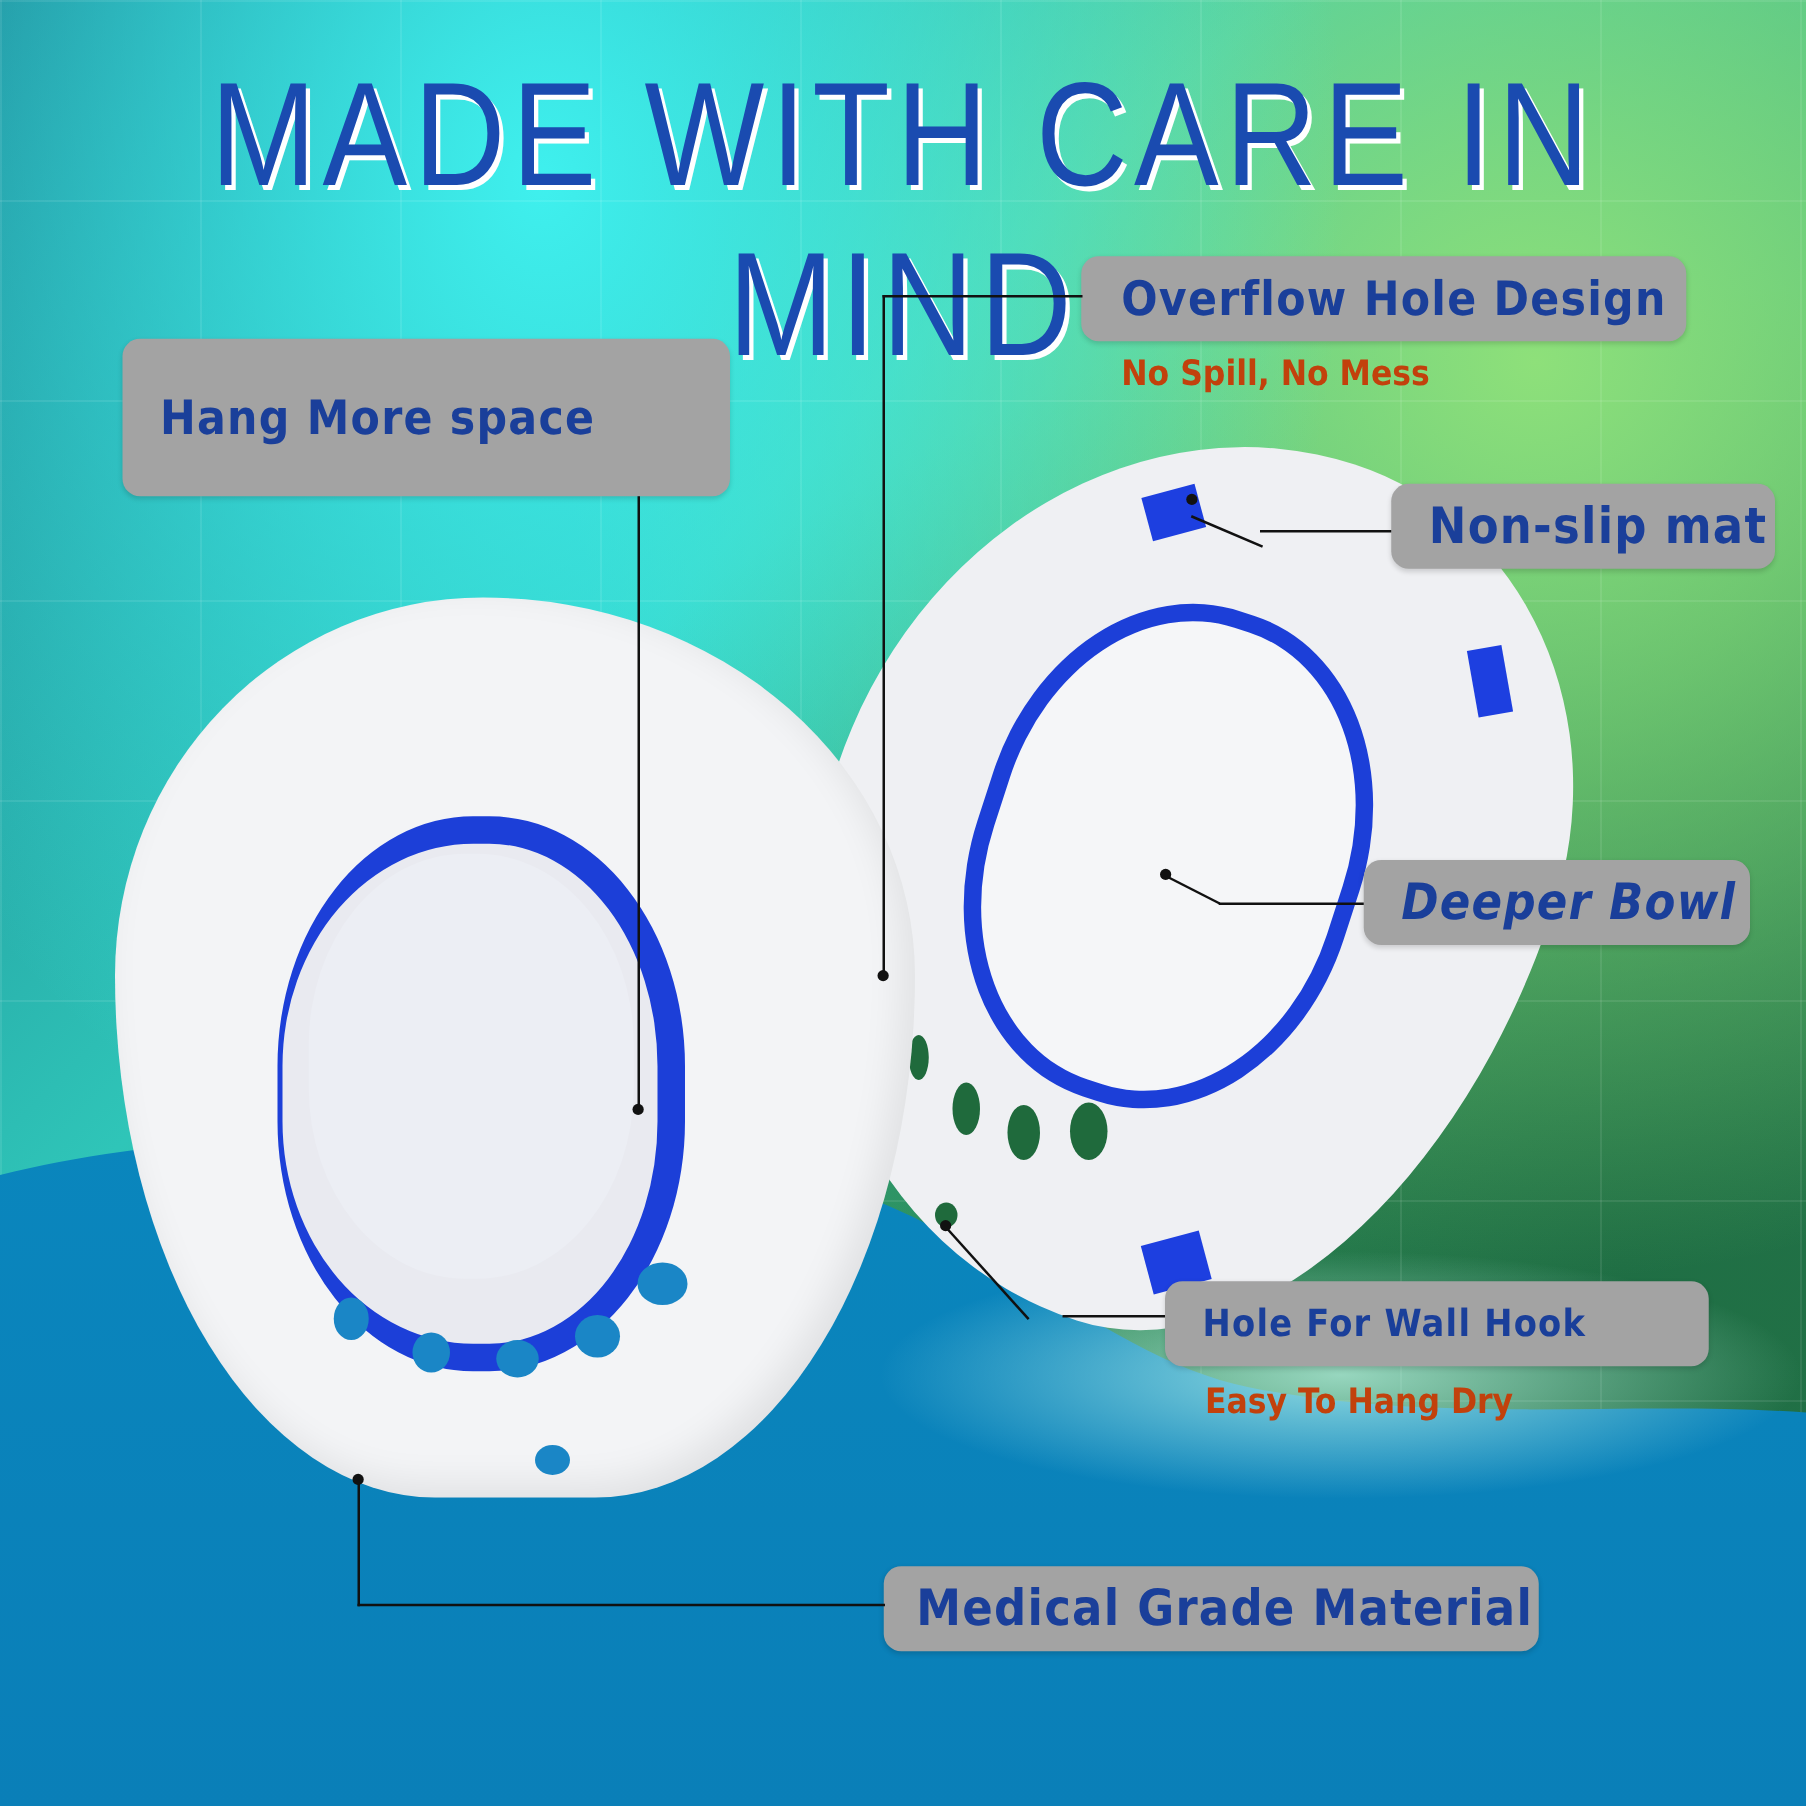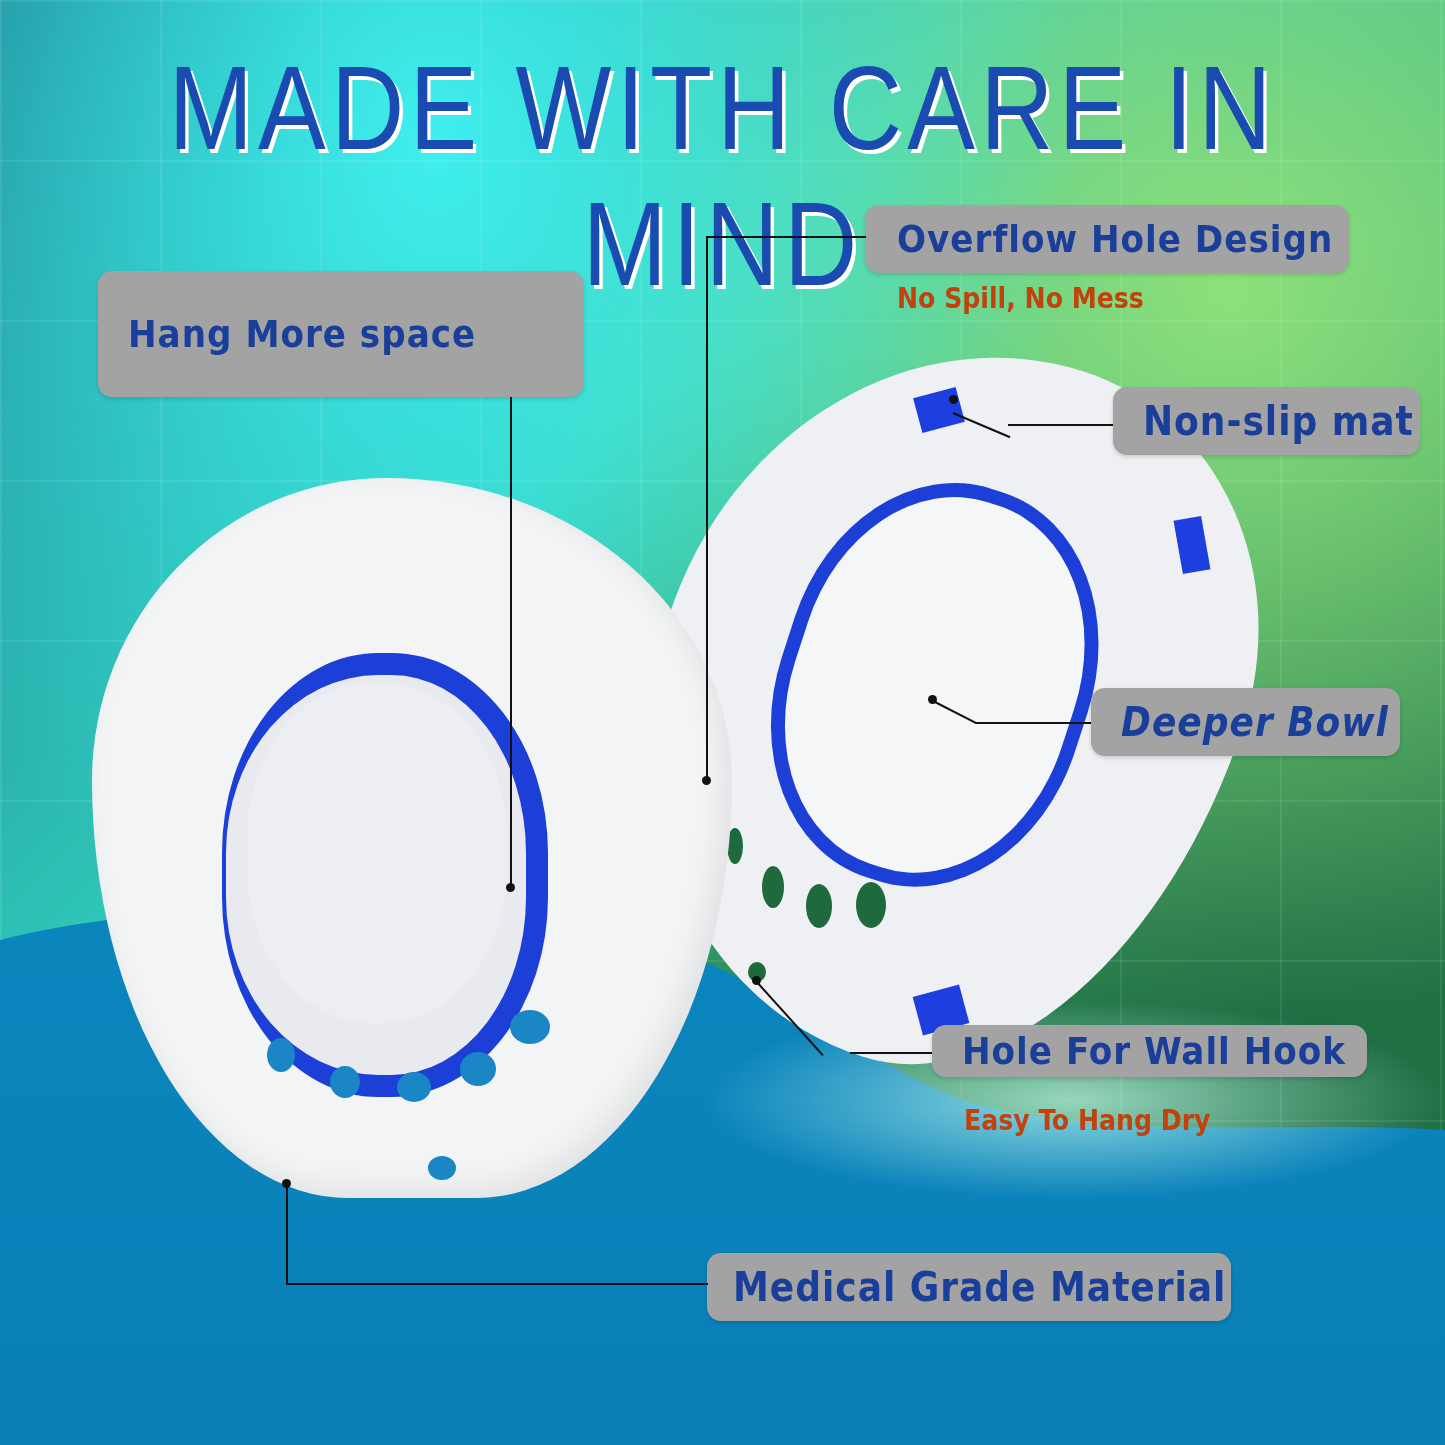--- a/index.html
+++ b/index.html
@@ -98,21 +98,21 @@
 <div class="line" style="left:953px;top:412px;width:62px;height:2px;transform:rotate(23deg);transform-origin:left center;"></div>
 <div class="dot" style="left:949px;top:395px;"></div>
 
 <div class="label" style="left:1091px;top:688px;width:309px;height:68px;font-size:40px;padding-left:30px;box-sizing:border-box;font-style:italic;">
   <span>Deeper Bowl</span>
 </div>
 <div class="line" style="left:975px;top:722px;width:116px;height:2px;"></div>
 <div class="line" style="left:933px;top:700px;width:48px;height:2px;transform:rotate(27deg);transform-origin:left center;"></div>
 <div class="dot" style="left:928px;top:695px;"></div>
 
-<div class="label" style="left:932px;top:1025px;width:435px;height:52px;font-size:38px;padding-left:30px;box-sizing:border-box;">
+<div class="label" style="left:932px;top:1025px;width:435px;height:68px;font-size:30px;padding-left:30px;box-sizing:border-box;">
   <span>Hole For Wall Hook</span>
 </div>
 <div class="sub" style="left:964px;top:1104px;">Easy To Hang Dry</div>
 <div class="line" style="left:756px;top:980px;width:100px;height:2px;transform:rotate(48deg);transform-origin:left center;"></div>
 <div class="line" style="left:850px;top:1052px;width:82px;height:2px;"></div>
 <div class="dot" style="left:752px;top:976px;"></div>
 
 <div class="label" style="left:707px;top:1253px;width:524px;height:68px;font-size:40px;padding-left:26px;box-sizing:border-box;">
   <span>Medical Grade Material</span>
 </div>

